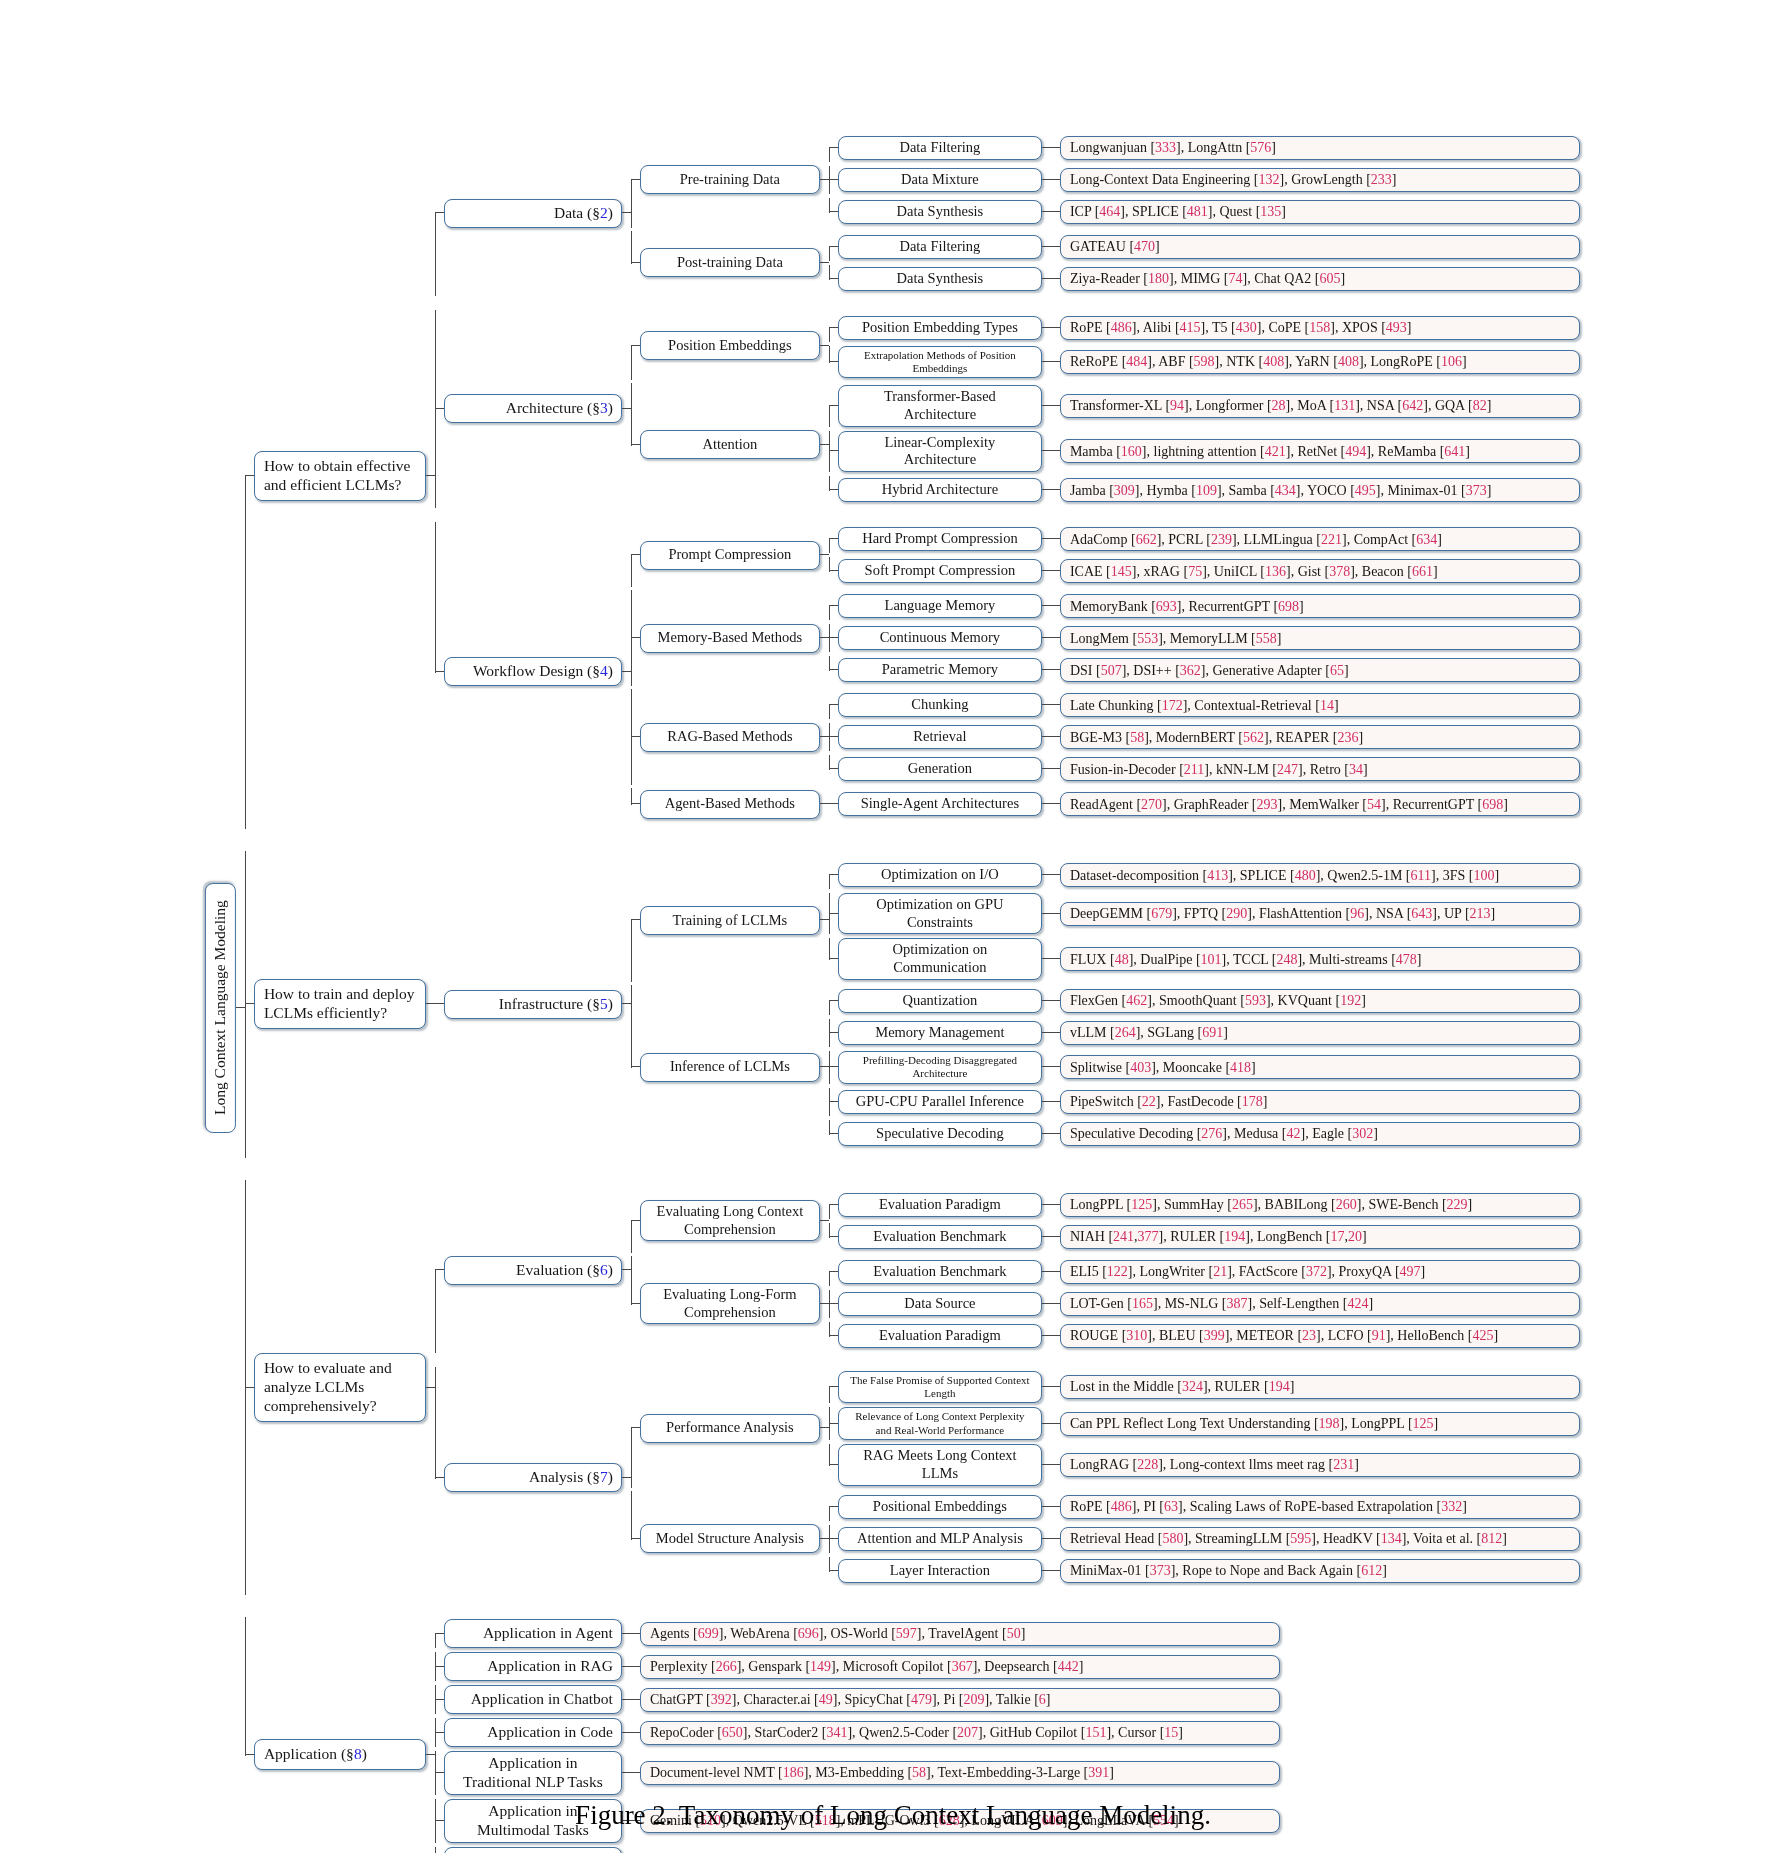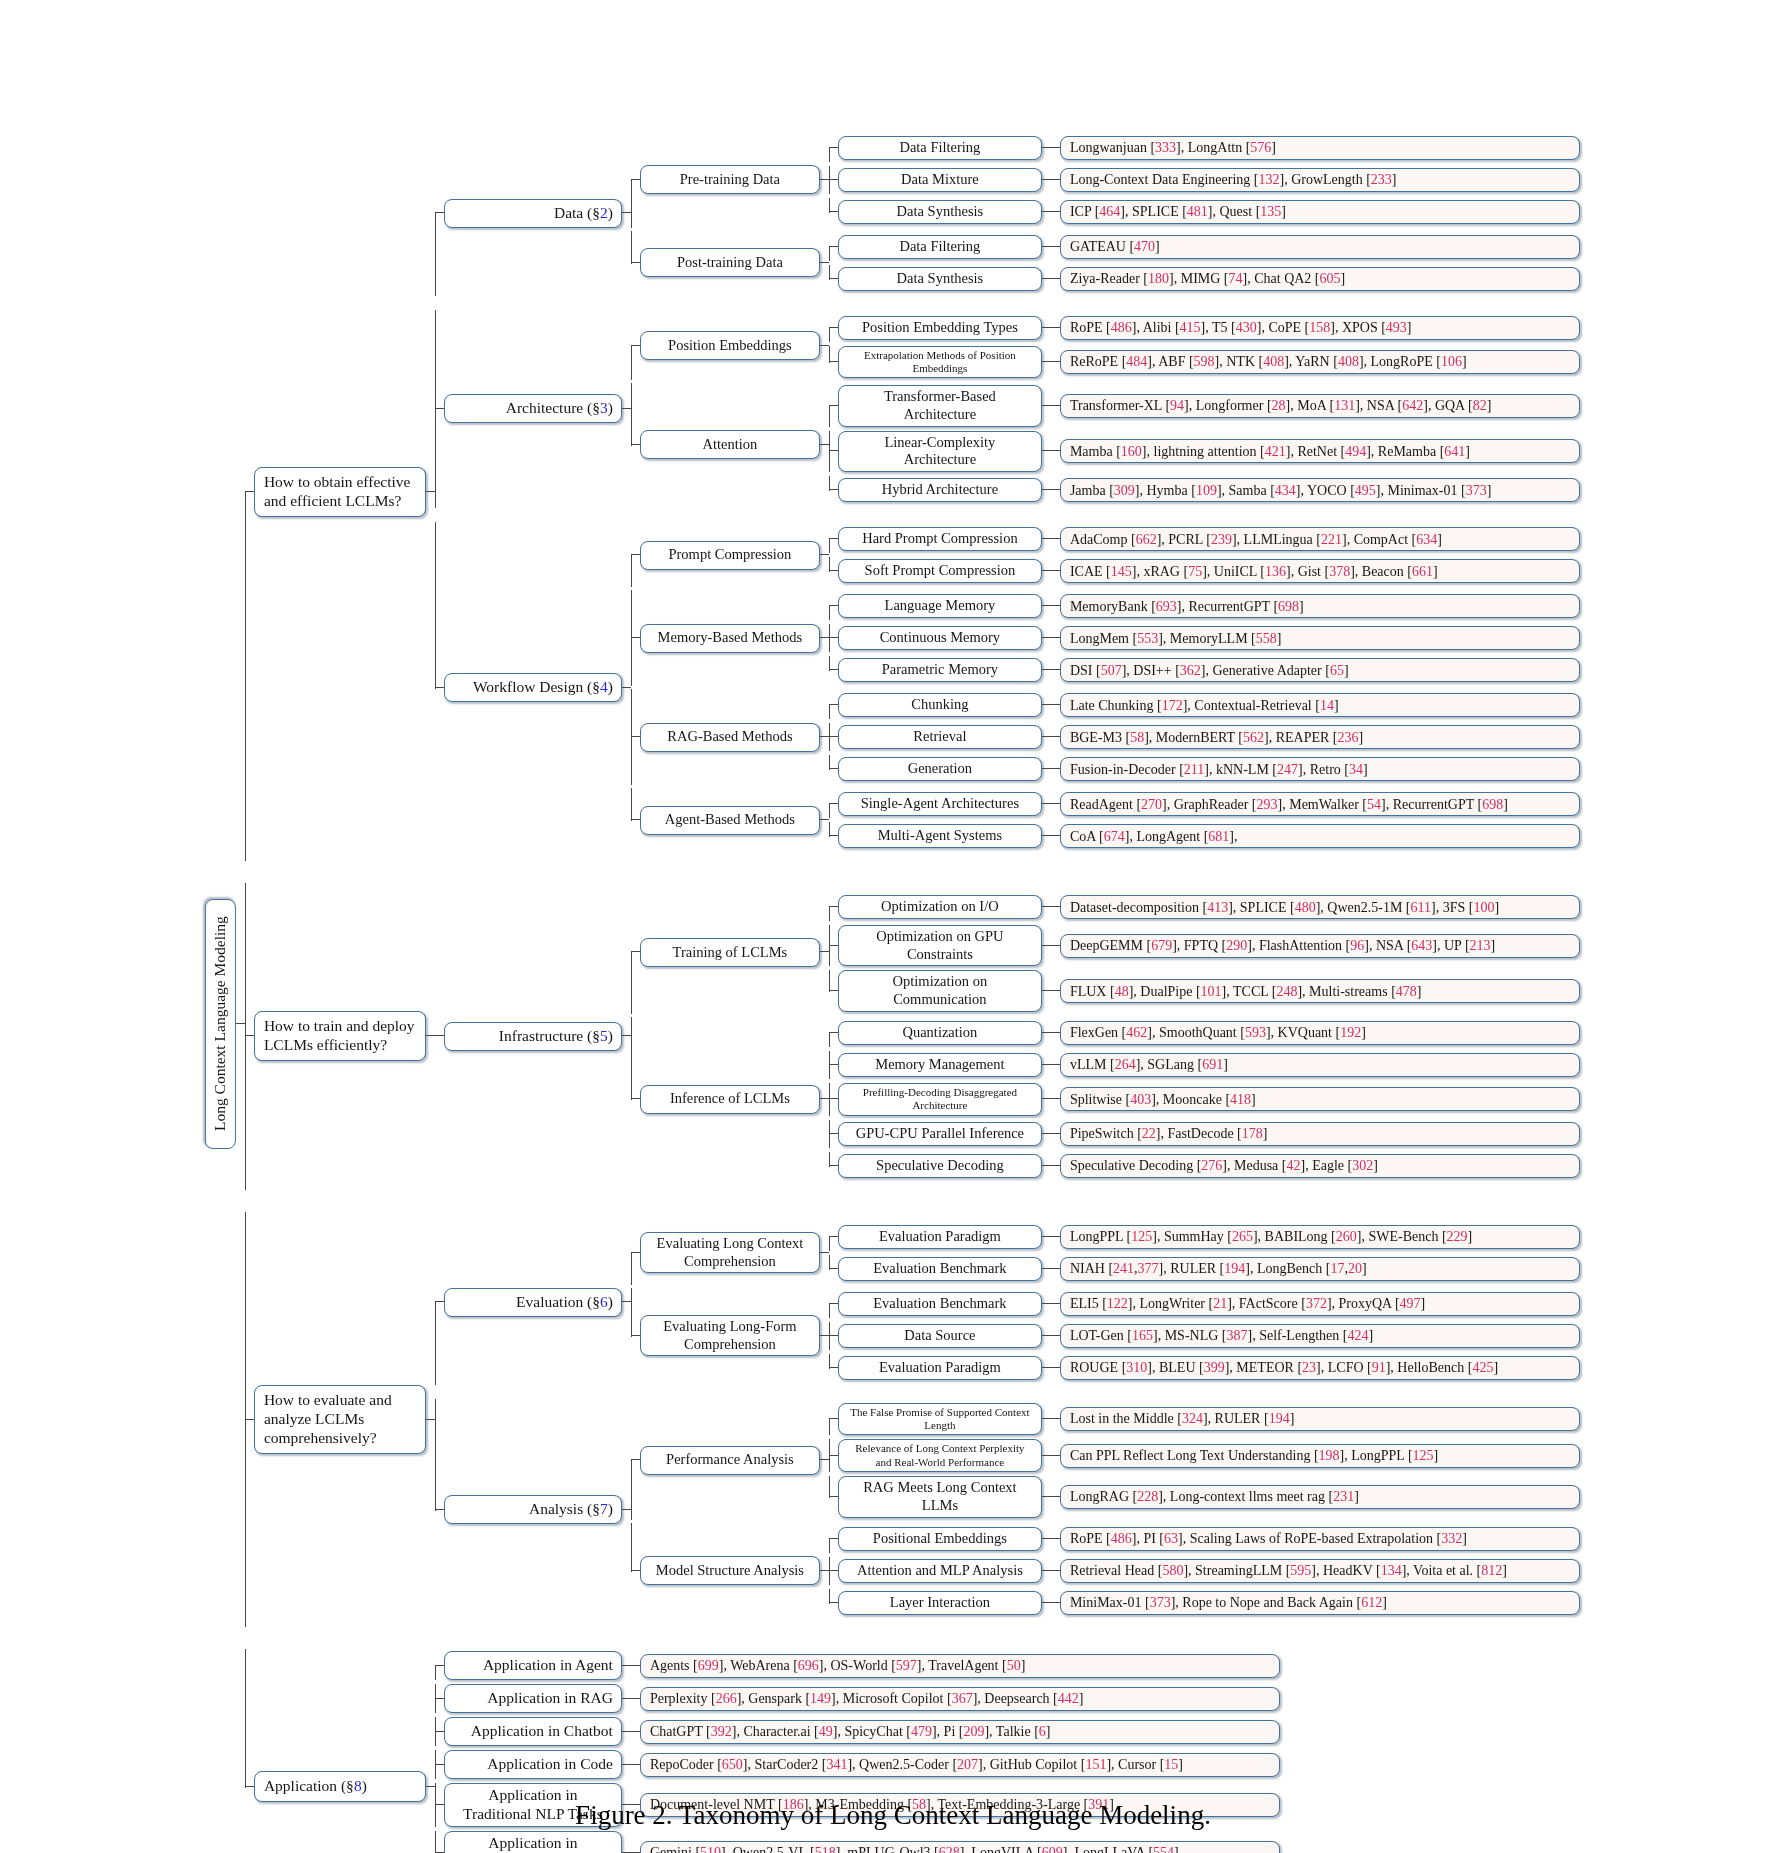--- a/index.html
+++ b/index.html
@@ -272,28 +272,20 @@
                   <div class="node sub">Agent-Based Methods</div>
                   <div class="kids">
                     <div class="branch row kid">
                       <div class="node topic">Single-Agent Architectures</div>
                       <div class="kids">
                         <div class="branch row kid">
                           <div class="node cite">ReadAgent [<span class="cnum">270</span>], GraphReader [<span class="cnum">293</span>], MemWalker [<span class="cnum">54</span>], RecurrentGPT [<span class="cnum">698</span>]</div>
                         </div>
                       </div>
                     </div>
-                    <div class="branch row kid">
-                      <div class="node topic">Multi-Agent Systems</div>
-                      <div class="kids">
-                        <div class="branch row kid">
-                          <div class="node cite">CoA [<span class="cnum">674</span>], LongAgent [<span class="cnum">681</span>],</div>
-                        </div>
-                      </div>
-                    </div>
                   </div>
                 </div>
               </div>
             </div>
           </div>
         </div>
         <div class="branch question-branch kid">
           <div class="node q">How to train and deploy LCLMs efficiently?</div>
           <div class="kids">
             <div class="branch section-branch kid">

